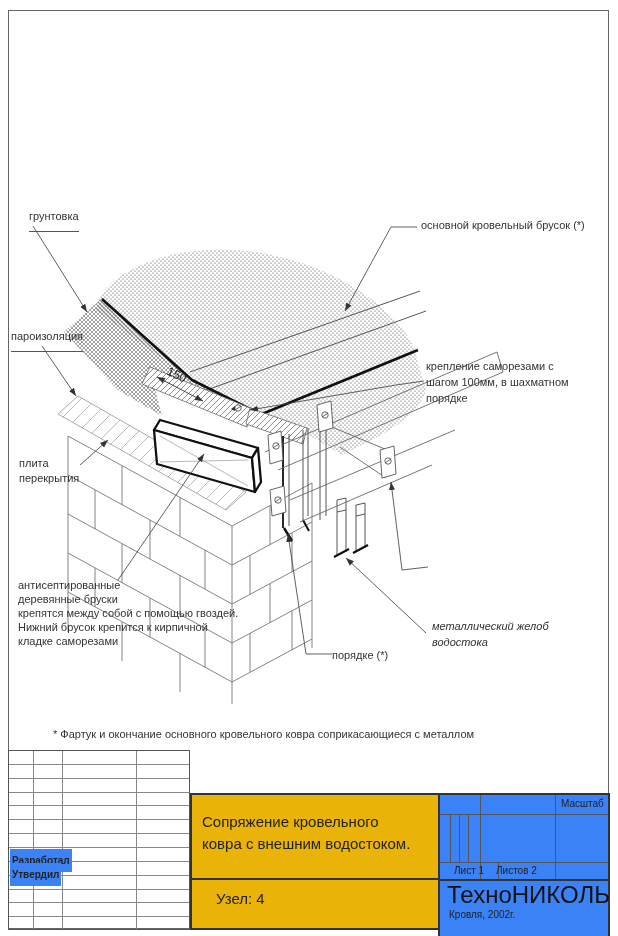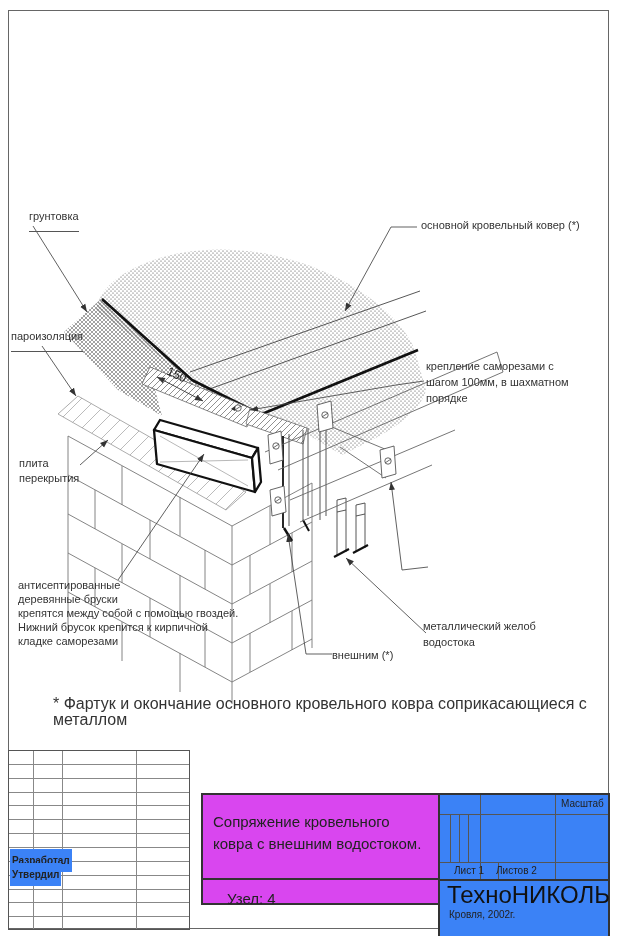--- a/index.html
+++ b/index.html
@@ -3,32 +3,32 @@
 <meta charset="utf-8">
 <style>
   html,body{margin:0;padding:0;background:#fff;}
   #page{position:relative;width:618px;height:936px;background:#fff;overflow:hidden;
         font-family:"Liberation Sans", sans-serif;color:#2f2f2f;}
   #frame{position:absolute;left:8px;top:10px;width:601px;height:919px;
          border:1px solid #666;box-sizing:border-box;}
   svg.draw{position:absolute;left:0;top:0;}
   .lbl{position:absolute;font-size:11px;line-height:14px;color:#333;white-space:nowrap;}
   .lbl .u{border-bottom:1px solid #555;padding-bottom:9px;}
-  .footnote{position:absolute;left:53px;top:696px;font-size:16px;line-height:16px;color:#333;}
+  .footnote{position:absolute;left:53px;top:726px;font-size:11px;line-height:16px;color:#333;}
   
   .tb-left{position:absolute;left:8px;top:750px;width:182px;height:180px;box-sizing:border-box;
            border:1px solid #555;
            background-image:
              repeating-linear-gradient(to bottom, transparent 0px, transparent 12.85px, #888 12.85px, #888 13.85px),
              linear-gradient(to right, transparent 24px, #888 24px, #888 25px, transparent 25px,
                transparent 53px, #888 53px, #888 54px, transparent 54px,
                transparent 127px, #888 127px, #888 128px, transparent 128px);}
   .tb-name{position:absolute;font-size:10px;font-weight:bold;background:#3b82f6;padding:6px 2px;color:#222;}
-  .tb-mid{position:absolute;left:201px;top:793px;width:250px;height:112px;box-sizing:border-box;
-          border:2px solid #333;background:#d946ef;}
+  .tb-mid{position:absolute;left:190px;top:793px;width:250px;height:137px;box-sizing:border-box;
+          border:2px solid #333;background:#eab308;}
   .tb-mid-div{position:absolute;left:0;right:0;top:83px;border-top:2px solid #333;}
   .tb-title{position:absolute;left:10px;top:16px;font-size:15px;line-height:22px;color:#222;}
   .tb-node{position:absolute;left:24px;top:95px;font-size:15px;color:#222;}
   .tb-right{position:absolute;left:438px;top:793px;width:172px;height:165px;box-sizing:border-box;
             border:2px solid #333;background:#3b82f6;}
   .tb-right .h1{position:absolute;left:0;right:0;top:19px;border-top:1px solid #555;}
   .tb-right .h2{position:absolute;left:0;right:0;top:67px;border-top:1px solid #555;}
   .tb-right .h3{position:absolute;left:0;right:0;top:84px;border-top:2px solid #333;}
   .tb-right .v{position:absolute;border-left:1px solid #555;}
   .tb-small{position:absolute;font-size:10px;color:#222;}
@@ -205,42 +205,42 @@
       <path d="M428,567 L402,570 L391,482" marker-end="url(#arr)"></path>
     </g>
   </svg>
 
   <div class="lbl" style="left:29px;top:209px;">
     <span class="u">грунтовка</span>
   </div>
   <div class="lbl" style="left:11px;top:329px;">
     <span class="u">пароизоляция</span>
   </div>
-  <div class="lbl" style="left:421px;top:218px;">основной кровельный ковер (*)</div>
+  <div class="lbl" style="left:421px;top:218px;">основной кровельный брусок (*)</div>
   <div class="lbl" style="left:426px;top:358px;line-height:16px;">
     <div>крепление саморезами с</div>
     <div>шагом 100мм, в шахматном</div>
     <div>порядке</div>
   </div>
   <div class="lbl" style="left:19px;top:456px;line-height:15px;">
     <div>плита</div>
     <div>перекрытия</div>
   </div>
   <div class="lbl" style="left:18px;top:578px;line-height:14px;">
     <div>антисептированные</div>
     <div>деревянные бруски</div>
     <div>крепятся между собой с помощью гвоздей.</div>
     <div>Нижний брусок крепится к кирпичной</div>
     <div>кладке саморезами</div>
   </div>
-  <div class="lbl" style="left:423px;top:619px;line-height:15.5px;">
+  <div class="lbl" style="left:432px;top:619px;line-height:15.5px;font-style:italic;">
     <div>металлический желоб</div>
     <div>водостока</div>
   </div>
-  <div class="lbl" style="left:332px;top:648px;">внешним (*)</div>
+  <div class="lbl" style="left:332px;top:648px;">порядке (*)</div>
 
   <div class="footnote">
     <div>* Фартук и окончание основного кровельного ковра соприкасающиеся с металлом</div>
   </div>
 
   <div class="tb-left"></div>
   <div class="tb-name" style="left:10px;top:849px;">Разработал</div>
   <div class="tb-name" style="left:10px;top:863px;">Утвердил</div>
 
   <div class="tb-mid">

